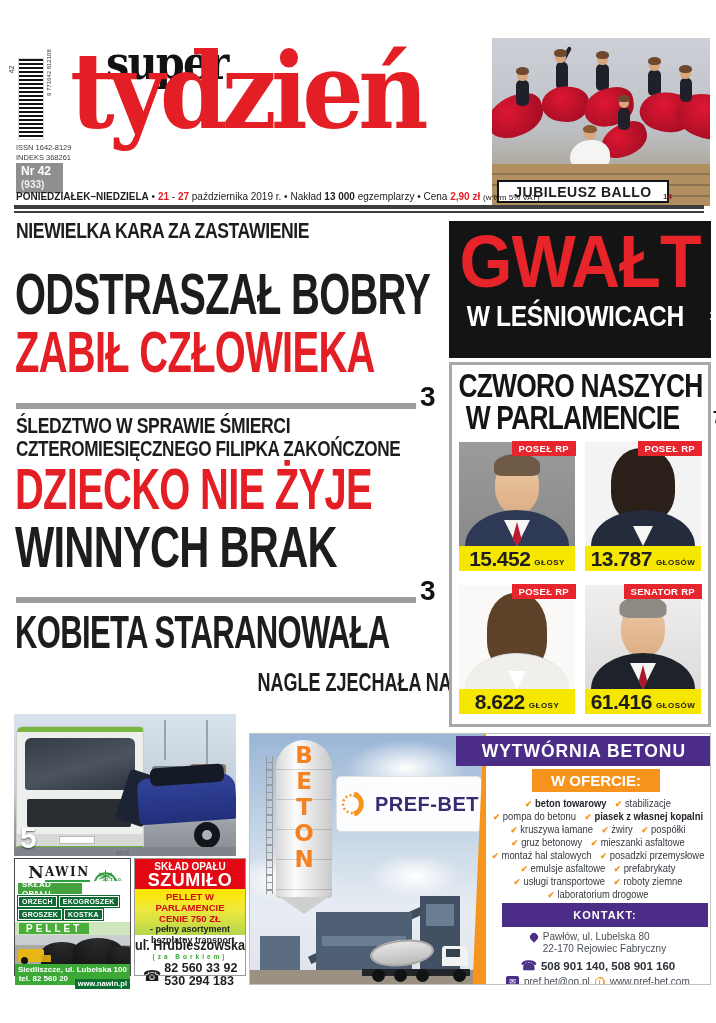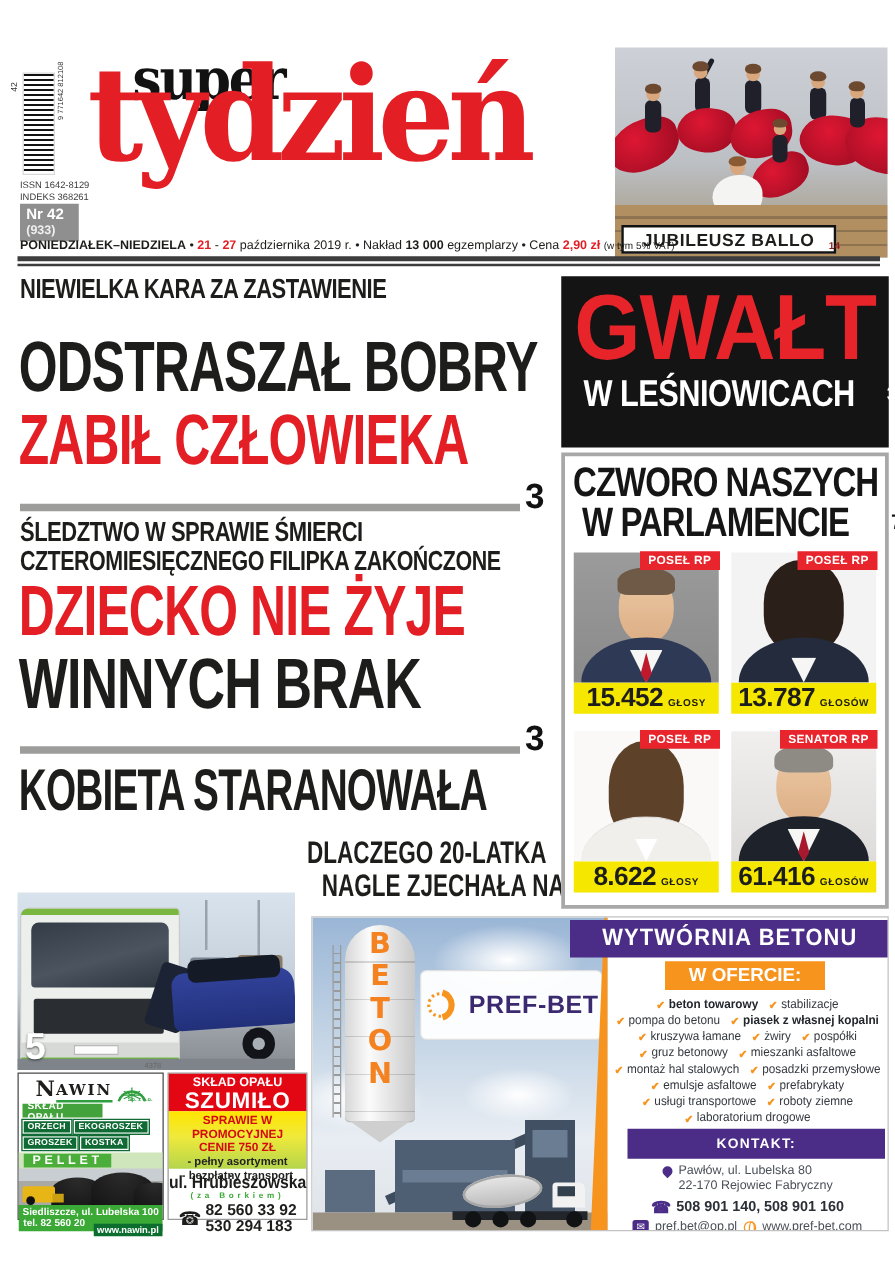--- a/index.html
+++ b/index.html
@@ -288,21 +288,20 @@
     <div><span class="cx" style="transform:scaleX(.8)">ŚLEDZTWO W SPRAWIE ŚMIERCI</span></div>
     <div><span class="cx" style="transform:scaleX(.78)">CZTEROMIESIĘCZNEGO FILIPKA ZAKOŃCZONE</span></div>
   </div>
   <div class="abs bigh nw red" style="left:15px;top:461px"><span class="cx" style="transform:scaleX(.7)">DZIECKO NIE ŻYJE</span></div>
   <div class="abs bigh nw" style="left:15px;top:519px"><span class="cx" style="transform:scaleX(.73)">WINNYCH BRAK</span></div>
   <div class="abs rule3-bar" style="left:16px;top:597px;width:400px"></div>
   <div class="abs rule3-num" style="left:420px;top:575px">3</div>
 
   <div class="abs bigh nw" style="left:15px;top:608px;font-size:47px"><span class="cx" style="transform:scaleX(.66)">KOBIETA STARANOWAŁA</span></div>
   <div class="abs subq nw" style="left:140px;top:669px;width:297px;text-align:right">
-    <div><span class="cxr" style="transform:scaleX(.72)">DLACZEGO 20-LATKA</span></div>
     <div><span class="cxr" style="transform:scaleX(.72)">NAGLE ZJECHAŁA NA LEWY PAS?</span></div>
   </div>
 
   <div class="abs busph">
     <div class="pole" style="left:150px;height:40px"></div>
     <div class="pole" style="left:192px;height:46px"></div>
     <div class="bgcar" style="left:138px;top:52px;width:30px;height:12px;background:#6b7686"></div>
     <div class="bgcar" style="left:176px;top:50px;width:36px;height:13px;background:#7d6a52"></div>
     <div class="bus">
       <div class="bus-roof"></div>
@@ -438,21 +437,21 @@
         </div>
     </div>
   </div>
 
   <div class="abs szu">
     <div class="szu-head">
       <div class="a">SKŁAD OPAŁU</div>
       <div class="b">SZUMIŁO</div>
     </div>
     <div class="szu-promo">
-      <div class="p">SPRAWIE W PROMOCYJNEJ</div>
+      <div class="p">PELLET W PARLAMENCIE</div>
       <div class="p">CENIE 750 ZŁ</div>
       <div class="f">- pełny asortyment</div>
       <div class="f">- bezpłatny transport</div>
     </div>
     <div class="szu-street nw flexc">
         <span style="display:inline-block;transform:scaleX(.9)">ul. Hrubieszowska</span>
       </div>
     <div class="szu-note">(za Borkiem)</div>
     <div class="szu-tel">
       <span class="glyph">☎</span>

